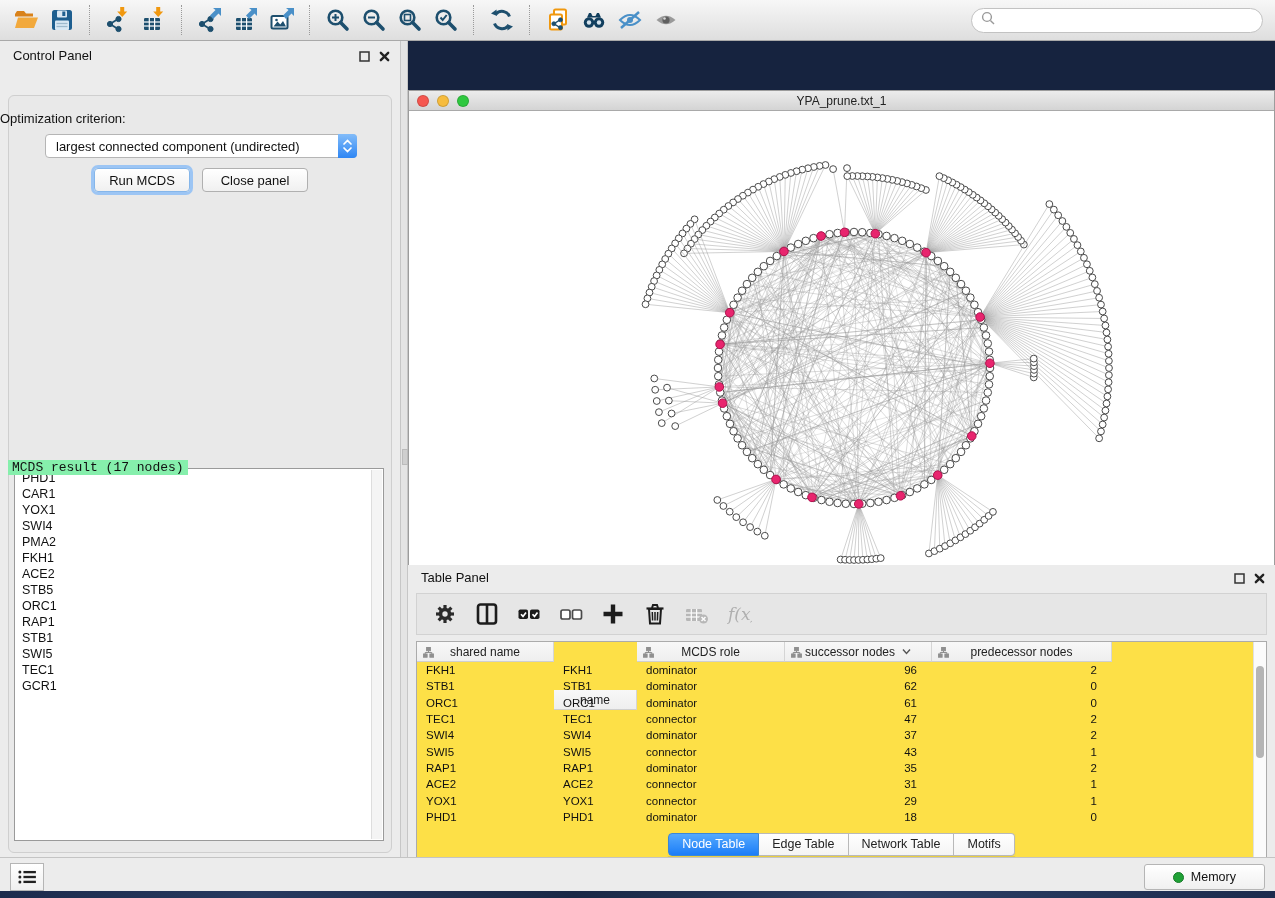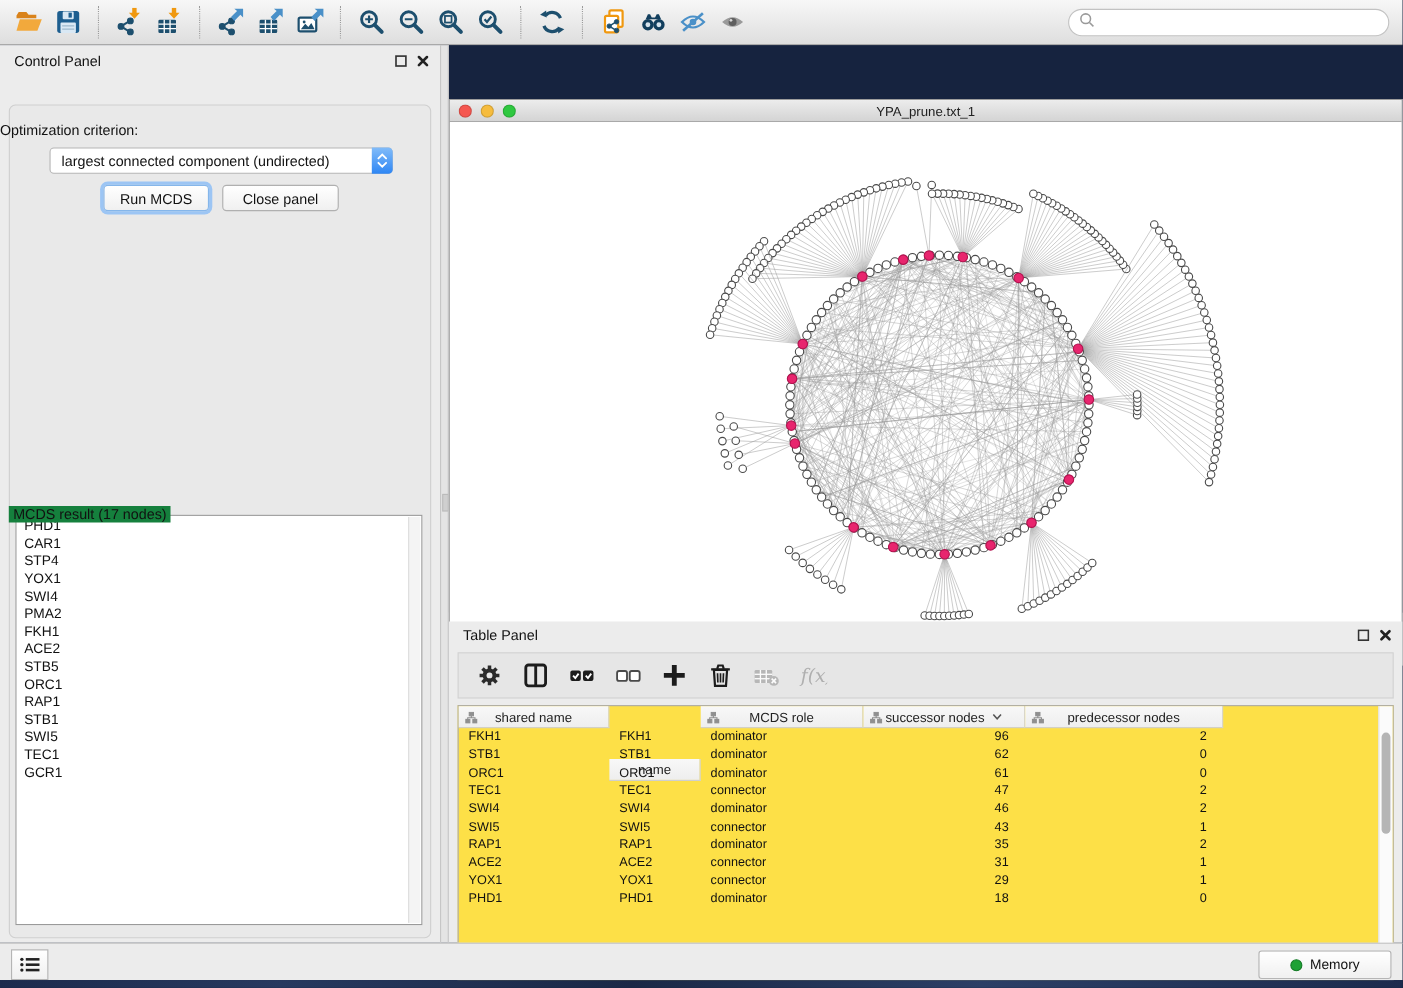--- a/index.html
+++ b/index.html
@@ -34,21 +34,21 @@
   #cp-dropdown .ddtxt{flex:1;font-size:13px;padding-left:10px;color:#111;white-space:nowrap;}
   #cp-dropdown .stepper{width:19px;height:24px;margin:-1px -1px -1px 0;border-radius:0 4px 4px 0;
     background:linear-gradient(#82bcf9,#2e86f4);display:flex;flex-direction:column;align-items:center;justify-content:center;}
   .btn{background:linear-gradient(#ffffff,#f0f0f0);border:1px solid #b0b0b0;border-radius:4px;
     font-size:13px;color:#111;height:24px;padding:0 14px;}
   #btn-run{position:absolute;left:94px;top:127px;width:96px;
     box-shadow:0 0 0 3px rgba(115,178,250,0.65);border-color:#85b6ea;}
   #btn-close{position:absolute;left:202px;top:127px;width:106px;}
   #mcds-group{position:absolute;left:14px;right:16px;top:427px;height:371px;background:#fff;
     border:1px solid #9a9a9a;}
-  #mcds-legend{position:absolute;left:8px;top:419px;background:#15803d;padding:0 4px;font-size:13px;color:#111;z-index:2;}
+  #mcds-legend{position:absolute;left:8px;top:419px;background:#86efac;padding:0 4px;font-size:13px;color:#111;z-index:2;font-family:Liberation Mono, monospace;}
   #mcds-list{position:absolute;inset:1px 11px 1px 1px;overflow:hidden;}
   #mcds-scroll{position:absolute;top:1px;bottom:1px;right:1px;width:10px;background:#f4f4f4;border-left:1px solid #ddd;}
   .mcds-item{font-size:12.5px;line-height:16px;padding-left:6px;color:#111;}
   
   #v-splitter{position:absolute;left:400px;top:41px;width:8px;height:816px;background:#e4e4e4;
     border-left:1px solid #c6c6c6;border-right:1px solid #c6c6c6;box-sizing:border-box;}
   #v-grip{position:absolute;left:1px;top:408px;width:4px;height:14px;background:#cfcfcf;border:1px solid #bbb;}
   #h-splitter{position:absolute;left:408px;top:557px;width:867px;height:8px;background:#e4e4e4;}
   #h-grip{position:absolute;left:428px;top:2px;width:16px;height:4px;background:#cfcfcf;border:1px solid #bbb;}
   
@@ -298,21 +298,20 @@
           </svg>
       </span>
     </div>
     <button class="btn" id="btn-run">Run MCDS</button>
     <button class="btn" id="btn-close">Close panel</button>
     <span id="mcds-legend">MCDS result (17 nodes)</span>
     <div id="mcds-group">
       <div id="mcds-list">
           <div class="mcds-item">PHD1</div>
           <div class="mcds-item">CAR1</div>
-          <div class="mcds-item">STP4</div>
           <div class="mcds-item">YOX1</div>
           <div class="mcds-item">SWI4</div>
           <div class="mcds-item">PMA2</div>
           <div class="mcds-item">FKH1</div>
           <div class="mcds-item">ACE2</div>
           <div class="mcds-item">STB5</div>
           <div class="mcds-item">ORC1</div>
           <div class="mcds-item">RAP1</div>
           <div class="mcds-item">STB1</div>
           <div class="mcds-item">SWI5</div>
@@ -1366,21 +1365,21 @@
             <div class="tcell left" style="width: 137px;">TEC1</div>
             <div class="tcell left" style="width: 83px;">TEC1</div>
             <div class="tcell left" style="width: 148px;">connector</div>
             <div class="tcell right" style="width: 147px;">47</div>
             <div class="tcell right" style="width: 180px;">2</div>
           </div>
           <div class="trow">
             <div class="tcell left" style="width: 137px;">SWI4</div>
             <div class="tcell left" style="width: 83px;">SWI4</div>
             <div class="tcell left" style="width: 148px;">dominator</div>
-            <div class="tcell right" style="width: 147px;">46</div>
+            <div class="tcell right" style="width: 147px;">37</div>
             <div class="tcell right" style="width: 180px;">2</div>
           </div>
           <div class="trow">
             <div class="tcell left" style="width: 137px;">SWI5</div>
             <div class="tcell left" style="width: 83px;">SWI5</div>
             <div class="tcell left" style="width: 148px;">connector</div>
             <div class="tcell right" style="width: 147px;">43</div>
             <div class="tcell right" style="width: 180px;">1</div>
           </div>
           <div class="trow">
@@ -1409,20 +1408,28 @@
             <div class="tcell left" style="width: 83px;">PHD1</div>
             <div class="tcell left" style="width: 148px;">dominator</div>
             <div class="tcell right" style="width: 147px;">18</div>
             <div class="tcell right" style="width: 180px;">0</div>
           </div>
         </div>
       <div id="tp-scroll">
           <div id="tp-thumb"></div>
         </div>
     </div>
+    <div id="tp-tabs">
+        <span class="seg" id="tp-tabseg">
+          <button class="segbtn active">Node Table</button>
+          <button class="segbtn">Edge Table</button>
+          <button class="segbtn">Network Table</button>
+          <button class="segbtn">Motifs</button>
+        </span>
+      </div>
   </div>
 
   <div id="status-bar">
     <div id="sb-listbtn">
       <svg width="20" height="16" viewBox="0 0 22 18">
         <g fill="#222">
             <circle cx="3" cy="3.5" r="1.7"></circle>
             <rect x="7" y="2.2" width="14" height="2.6"></rect>
         <circle cx="3" cy="9" r="1.7"></circle>
             <rect x="7" y="7.7" width="14" height="2.6"></rect>

